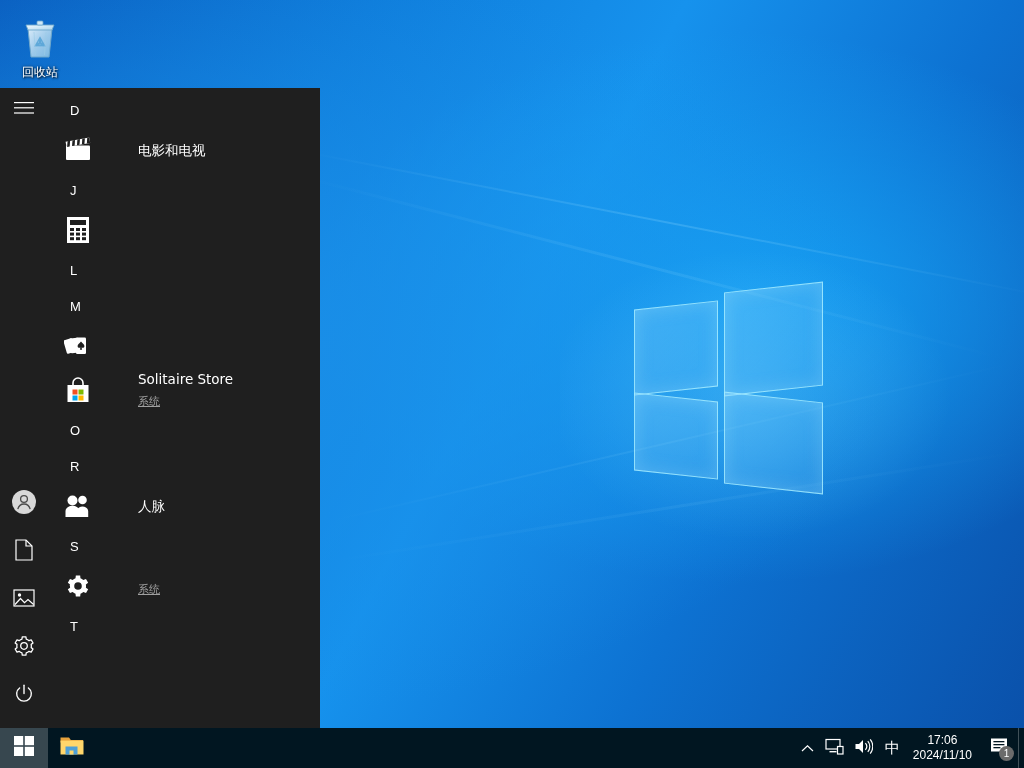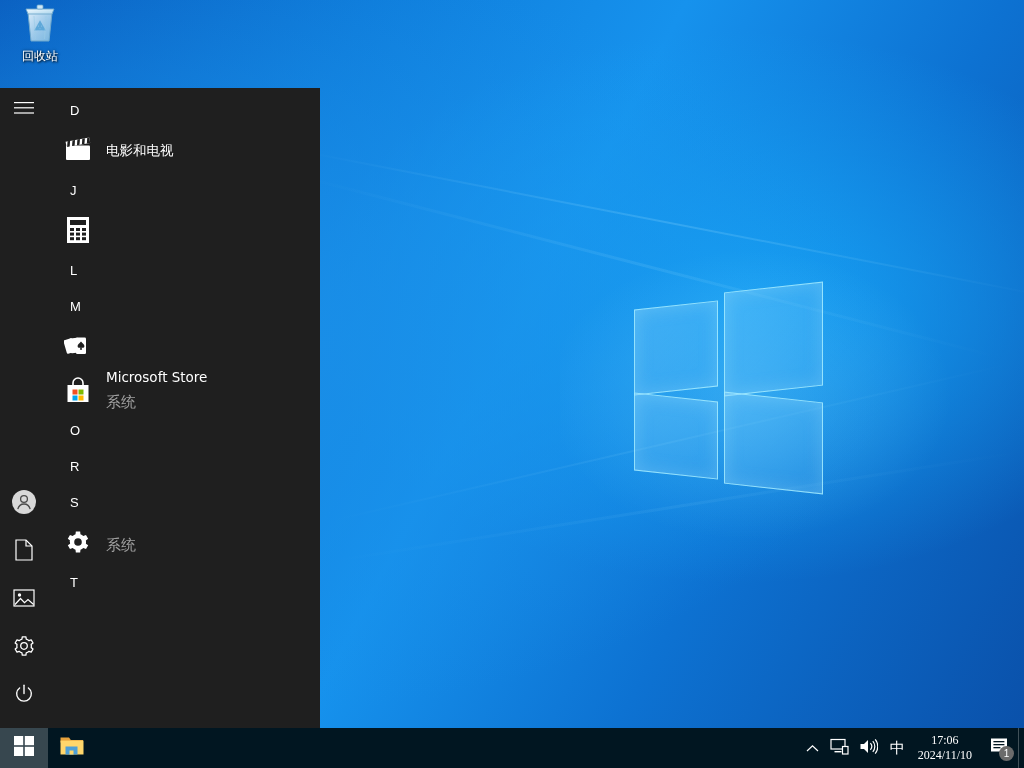--- a/index.html
+++ b/index.html
@@ -48,21 +48,21 @@
     background: linear-gradient(135deg, rgba(120,205,252,0.38), rgba(90,185,248,0.20));
     box-shadow: inset 0 0 18px rgba(190,240,255,0.25);
   }
   #pane-tl { left: 0px;  top: 18px; width: 84px; height: 86px; transform: skewY(-6.2deg); }
   #pane-tr { left: 90px; top: 0px;  width: 99px; height: 104px; transform: skewY(-6.2deg); }
   #pane-bl { left: 0px;  top: 110px;width: 84px; height: 78px;  transform: skewY(6.2deg); }
   #pane-br { left: 90px; top: 110px;width: 99px; height: 92px;  transform: skewY(6.2deg); }
 
   
   #recycle-bin {
-    position: absolute; left: 4px; top: 0;
+    position: absolute; left: 4px; top: 16px;
     width: 72px; height: 76px;
     display: flex; flex-direction: column; align-items: center;
     cursor: default;
   }
   #recycle-bin-icon { width: 42px; height: 46px; position: relative; }
   #recycle-bin-label {
     margin-top: 2px;
     font-size: 12px; color: #fff;
     text-shadow: 1px 1px 2px rgba(0,0,0,0.85), 0 0 3px rgba(0,0,0,0.7);
     font-family: "DejaVu Sans", "Liberation Sans", sans-serif;
@@ -104,35 +104,37 @@
     font-size: 13px;
     color: #ffffff;
     font-family: "Liberation Sans", sans-serif;
     cursor: default;
   }
   .app-item {
     height: 44px;
     display: flex; align-items: center;
     padding-left: 14px; padding-right: 16px;
     cursor: default;
+    gap: 32px;
   }
   .app-icon {
     width: 32px; height: 32px; flex: none;
     display: flex; align-items: center; justify-content: center;
     margin-right: 12px;
   }
   .app-text { display: flex; flex-direction: column; justify-content: center; flex:1 1 auto; min-width:0;}
   .app-title {
     font-size: 13.5px; color: #ffffff; line-height: 1.25;
     font-family: "DejaVu Sans", "Liberation Sans", sans-serif;
     white-space: nowrap; overflow: hidden; text-overflow: ellipsis;
   }
   .app-sub {
-    font-size: 15px; color: #a0a0a0; line-height: 1.25; margin-top: 7px;
+    font-size: 11px; color: #a0a0a0; line-height: 1.25; margin-top: 7px;
     font-family: "DejaVu Sans", "Liberation Sans", sans-serif;
+    text-decoration: underline;
   }
 
   
   #taskbar {
     position: absolute; left: 0; top: 728px;
     width: 1024px; height: 40px;
     background: #011621;
     display: flex; align-items: center;
     color: #ffffff;
   }
@@ -154,21 +156,21 @@
     height: 40px; min-width: 24px;
     display: flex; align-items: center; justify-content: center;
     padding: 0 5px; cursor: default;
   }
   #tray-ime { font-size: 15px; font-family: "DejaVu Sans", sans-serif; padding: 0 7px; }
   #clock {
     height: 40px; padding: 0 10px 0 6px;
     display: flex; flex-direction: column;
     align-items: center; justify-content: center;
     font-size: 12px; line-height: 1.28; cursor: default;
-    font-family: Liberation Serif, serif;
+    font-family: Liberation Sans, sans-serif;
   }
   #action-center {
     width: 36px; height: 40px; position: relative;
     display: flex; align-items: center; justify-content: center;
     cursor: default;
   }
   #notif-badge {
     position: absolute; right: 4px; bottom: 7px;
     width: 15px; height: 15px; border-radius: 50%;
     background: #6b6b6b; color: #ffffff;
@@ -361,30 +363,43 @@
           <svg width="26" height="28" viewBox="0 0 26 28">
             <path d="M8 9V7a5 5 0 0110 0v2" fill="none" stroke="#ffffff" stroke-width="1.6"></path>
             <rect x="2.5" y="9" width="21" height="17" fill="#ffffff"></rect>
             <rect x="7.5" y="13.5" width="5" height="5" fill="#f25022"></rect>
             <rect x="13.5" y="13.5" width="5" height="5" fill="#7fba00"></rect>
             <rect x="7.5" y="19.5" width="5" height="5" fill="#00a4ef"></rect>
             <rect x="13.5" y="19.5" width="5" height="5" fill="#ffb900"></rect>
           </svg>
         </span>
         <span class="app-text">
-          <span class="app-title">Microsoft Store</span>
+          <span class="app-title">Solitaire Store</span>
           <span class="app-sub">系统</span>
         </span>
       </div>
 
       <div class="group-header">O</div>
 
 
       <div class="group-header">R</div>
 
+      <div class="app-item">
+        <span class="app-icon">
+          <svg width="28" height="24" viewBox="0 0 28 24">
+            <circle cx="18.5" cy="6" r="4.3" fill="#ffffff"></circle>
+            <path d="M12.8 23v-5.5c0-3 2.6-5 5.7-5s5.7 2 5.7 5V23z" fill="#ffffff"></path>
+            <circle cx="8.5" cy="6.5" r="5" fill="#ffffff"></circle>
+            <path d="M1.5 23v-5.6c0-3.4 3-5.6 7-5.6s7 2.2 7 5.6V23z" fill="#ffffff"></path>
+          </svg>
+        </span>
+        <span class="app-text">
+          <span class="app-title">人脉</span>
+        </span>
+      </div>
 
       <div class="group-header">S</div>
 
       <div class="app-item">
         <span class="app-icon">
           <svg width="26" height="26" viewBox="0 0 24 24">
             <path fill="#ffffff" d="M19.4 12c0-.5-.05-1-.13-1.5l2.1-1.6-2-3.4-2.5.95a7.6 7.6 0 00-2.6-1.5L14 2.3h-4l-.3 2.65a7.6 7.6 0 00-2.6 1.5l-2.5-.95-2 3.4 2.1 1.6c-.8.5-.13 1-.13 1.5s.05 1 .13 1.5l-2.1 1.6 2 3.4 2.5-.95a7.6 7.6 0 002.6 1.5l.3 2.65h4l.3-2.65a7.6 7.6 0 002.6-1.5l2.5.95 2-3.4-2.1-1.6c.08-.5.13-1 .13-1.5zM12 15.5A3.5 3.5 0 1112 8.5a3.5 3.5 0 010 7z"></path>
           </svg>
         </span>
         <span class="app-text">

